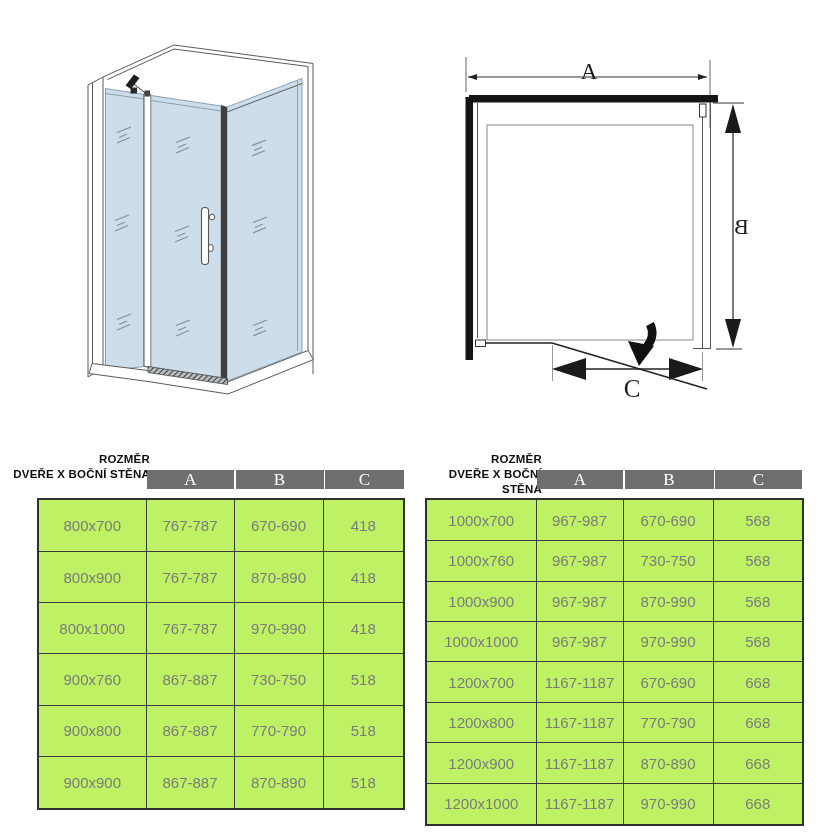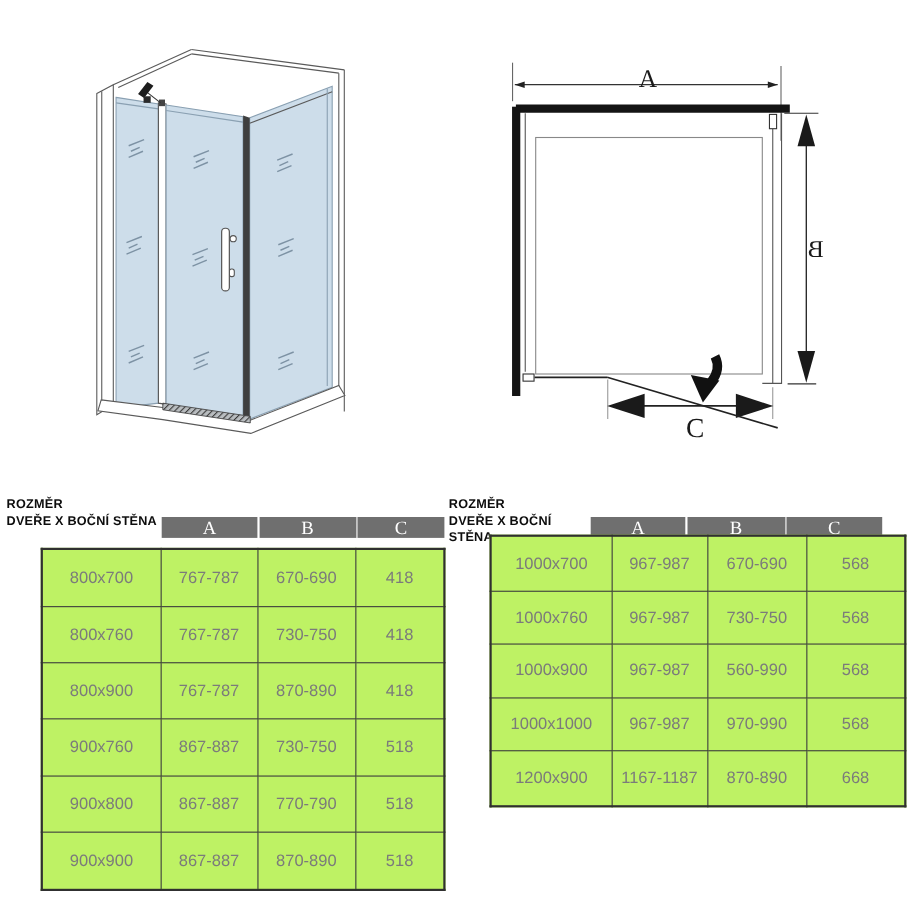--- a/index.html
+++ b/index.html
@@ -2,21 +2,21 @@
 <html style="--header_bg: #6f6f6f; --header_text: #ffffff; --cell_text: #7b7b7b; --table_border: #3c3c3c; --glass_fill: #cdddea; --glass_edge: #8aa0b2; --line_dark: #1a1a1a;"><head>
 <meta charset="utf-8">
 <style>
   html,body{margin:0;padding:0;background:#fff;}
   #page{position:relative;width:831px;height:834px;background:#fff;overflow:hidden;
         font-family:"Liberation Sans",sans-serif;}
   svg text{font-family:"Liberation Serif","DejaVu Serif",serif;}
   .glass{fill:var(--glass_fill);stroke:var(--glass_edge);stroke-width:1;}
   .wline{stroke:#5a5a5a;stroke-width:1;fill:none;}
   .refl{stroke:#7d92a4;stroke-width:1.3;fill:none;}
-  .tbl-title{position:absolute;text-align:left;font-weight:bold;font-size:11.5px;
+  .tbl-title{position:absolute;text-align:right;font-weight:bold;font-size:11.5px;
              color:#0d0d0d;line-height:15px;letter-spacing:.2px;}
   .hdr{position:absolute;display:flex;gap:1.5px;}
   .hdr span{background:var(--header_bg);color:var(--header_text);
             font-family:"Liberation Serif","DejaVu Serif",serif;font-size:17px;
             display:flex;align-items:center;justify-content:center;height:19px;}
   table.size-table{position:absolute;border-collapse:collapse;table-layout:fixed;background:#bef264;
             border:2.2px solid #303030;}
   table.size-table td{border:1.6px solid var(--table_border);font-size:15px;
             color:var(--cell_text);text-align:center;padding:0;overflow:hidden;white-space:nowrap;}
 </style>
@@ -174,32 +174,32 @@
         <col style="width:81px">
       </colgroup>
     <tbody>
         <tr>
         <td>800x700</td>
         <td>767-787</td>
         <td>670-690</td>
         <td>418</td>
       </tr>
         <tr>
-        <td>800x760</td>
-        <td>767-787</td>
-        <td>730-750</td>
-        <td>418</td>
-      </tr>
-        <tr>
         <td>800x900</td>
         <td>767-787</td>
         <td>870-890</td>
         <td>418</td>
       </tr>
         <tr>
+        <td>800x1000</td>
+        <td>767-787</td>
+        <td>970-990</td>
+        <td>418</td>
+      </tr>
+        <tr>
         <td>900x760</td>
         <td>867-887</td>
         <td>730-750</td>
         <td>518</td>
       </tr>
         <tr>
         <td>900x800</td>
         <td>867-887</td>
         <td>770-790</td>
         <td>518</td>
@@ -217,21 +217,21 @@
     <div>ROZMĚR</div>
     <div>DVEŘE X BOČNÍ STĚNA</div>
   </div>
 
   <div class="hdr" style="left:537px;top:470px;">
     <span style="width:86px">A</span>
     <span style="width:89px">B</span>
     <span style="width:87px">C</span>
   </div>
 
-  <table class="size-table" style="left:425px;top:486px;width:377px;height:248px;margin-left:20px;">
+  <table class="size-table" style="left:425px;top:498px;width:377px;height:328px;">
     <colgroup>
         <col style="width:110px">
         <col style="width:87px">
         <col style="width:90px">
         <col style="width:90px">
       </colgroup>
     <tbody>
         <tr>
         <td>1000x700</td>
         <td>967-987</td>
@@ -240,31 +240,49 @@
       </tr>
         <tr>
         <td>1000x760</td>
         <td>967-987</td>
         <td>730-750</td>
         <td>568</td>
       </tr>
         <tr>
         <td>1000x900</td>
         <td>967-987</td>
-        <td>560-990</td>
+        <td>870-990</td>
         <td>568</td>
       </tr>
         <tr>
         <td>1000x1000</td>
         <td>967-987</td>
         <td>970-990</td>
         <td>568</td>
       </tr>
         <tr>
+        <td>1200x700</td>
+        <td>1167-1187</td>
+        <td>670-690</td>
+        <td>668</td>
+      </tr>
+        <tr>
+        <td>1200x800</td>
+        <td>1167-1187</td>
+        <td>770-790</td>
+        <td>668</td>
+      </tr>
+        <tr>
         <td>1200x900</td>
         <td>1167-1187</td>
         <td>870-890</td>
+        <td>668</td>
+      </tr>
+        <tr>
+        <td>1200x1000</td>
+        <td>1167-1187</td>
+        <td>970-990</td>
         <td>668</td>
       </tr>
       </tbody>
   </table>
 
 </div>
 
 </body></html>

